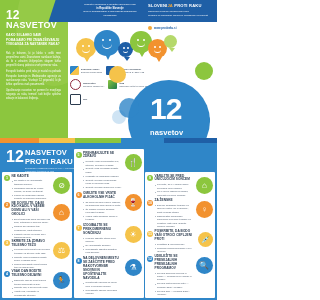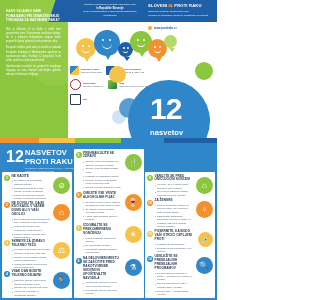--- a/index.html
+++ b/index.html
@@ -122,20 +122,24 @@
 </style>
 </head>
 <body>
 
 <div class="poster">
 
   <div class="top">
 
     <div class="panel-green">
       <div class="pg-pad">
+        <div class="pg-title">
+          <span class="num">12</span>
+          <span>NASVETOV</span>
+        </div>
         <div class="pg-sub">KAKO SI LAHKO SAMI POMAGAMO PRI ZMANJŠEVANJU TVEGANJA ZA NASTANEK RAKA?</div>
         <div class="pg-body">
           <p>Rak je bolezen, ki jo lahko v veliki meri preprečimo sami. Znanstvene raziskave kažejo, da bi z zdravim življenjskim slogom lahko preprečili skoraj polovico vseh primerov raka.</p>
           <p>Evropski kodeks proti raku je nastal na pobudo Evropske komisije in Mednarodne agencije za raziskovanje raka. Vsebuje 12 priporočil, ki jih lahko upošteva vsak posameznik.</p>
           <p>Upoštevanje nasvetov ne pomeni le manjšega tveganja za raka, temveč tudi boljše splošno zdravje in kakovost življenja.</p>
         </div>
       </div>
     </div>
 
     <div class="panel-blue">

